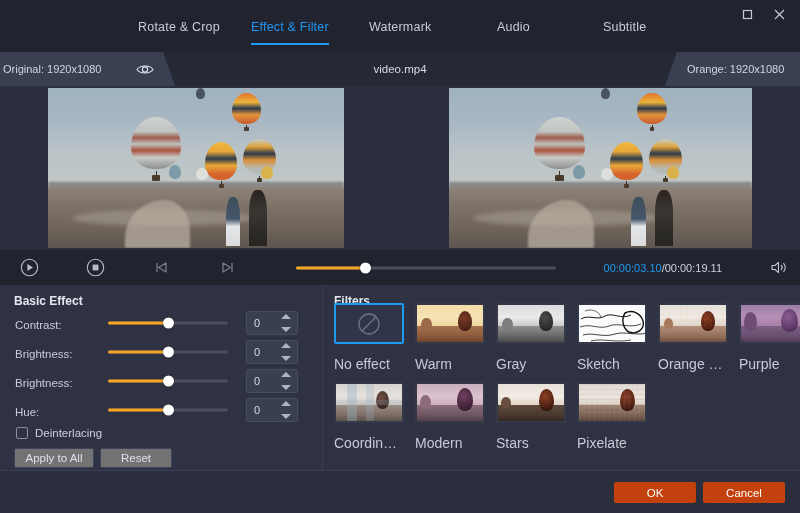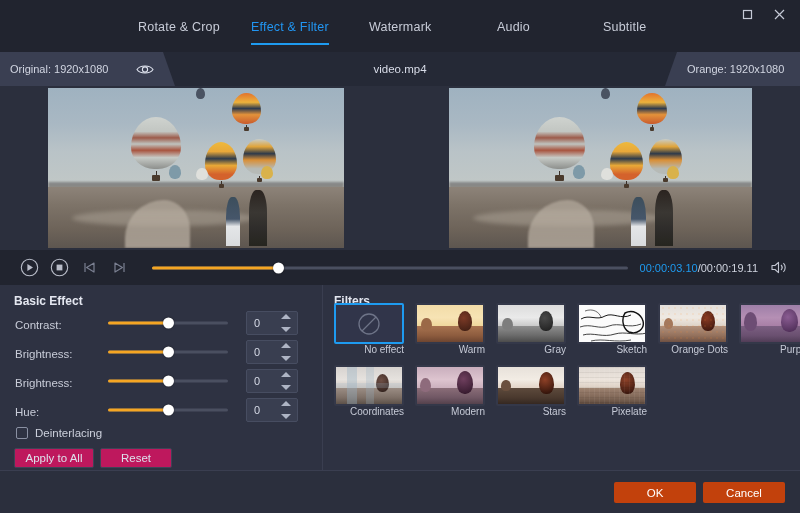--- a/index.html
+++ b/index.html
@@ -51,21 +51,21 @@
     position: absolute; left: 0; top: 52px; width: 800px; height: 34px;
     background: #252936;
   }
   .ptag {
     position: absolute; top: 0; height: 34px;
     background: #3a3f52;
     display: flex; align-items: center;
     font-size: 11px; color: #d2d6e2;
   }
   .ptag.left {
-    left: 0; width: 175px; padding-left: 10px;
+    left: 0; width: 175px; padding-left: 3px;
     clip-path: polygon(0 0, 163px 0, 175px 34px, 0 34px);
   }
   .ptag.right {
     right: 0; width: 135px; padding-left: 22px;
     clip-path: polygon(12px 0, 135px 0, 135px 34px, 0 34px);
   }
   .eye-btn {
     position: absolute; left: 134px; top: 6px; width: 22px; height: 22px;
     display: flex; align-items: center; justify-content: center; cursor: pointer;
     color: #dfe3ee;
@@ -123,21 +123,21 @@
   }
   .balloon .bskt::before {
     content:""; position:absolute; left:45%; top:-55%; width:10%; height:60%;
     background:#3b3029;
   }
 
   
   .timeline {
     position: absolute; left: 0; top: 250px; width: 800px; height: 35px;
     background: #21242f;
-    display: flex; align-items: center;
+    display: flex; align-items: center; gap: 36px;
   }
   .pbtn {
     width: 22px; height: 22px; margin-left: 8px;
     display: flex; align-items: center; justify-content: center;
     color: #b9bdc9; cursor: pointer;
   }
   .pbtn.first { margin-left: 18px; }
   .pbtn.flat { color: #7b8092; }
   .seek {
     position: relative; margin-left: 22px; height: 16px;
@@ -216,40 +216,40 @@
   .chk {
     position:absolute; display:flex; align-items:center; gap:7px; cursor:pointer;
   }
   .chk .box {
     width:12px; height:12px; border:1px solid #8a90a2; border-radius:2px; background:transparent;
   }
   .chk .lbl { font-size:11.5px; color:#ccd0dc; }
 
   .btn {
     position:absolute; height:20px;
-    background:#be185d; border:1px solid #3f4457; border-radius:2px;
+    background:#737373; border:1px solid #3f4457; border-radius:2px;
     color:#dde1ec; font-size:11.5px; cursor:pointer;
     display:flex; align-items:center; justify-content:center;
   }
 
   
   .filters-grid {
     position:absolute; left:334px; top:303px;
     display:grid;
     grid-template-columns: repeat(6, 70px);
     grid-gap: 10px 11px;
   }
   .fcell { width:70px; cursor:pointer; }
   .fthumb {
     width:70px; height:41px; border-radius:2px; overflow:hidden; position:relative;
     border:2px solid transparent; background:#343849;
   }
   .fcell.sel .fthumb { border-color:#1e9bf0; }
   .fcaption {
-    margin-top:0; text-align:right; font-size:10px; color:#c6cad6;
+    margin-top:12px; text-align:left; font-size:14px; color:#c6cad6;
     white-space:nowrap; overflow:hidden; text-overflow:ellipsis;
   }
   .noeff {
     width:100%;height:100%;display:flex;align-items:center;justify-content:center;
     background:#31354a;
   }
   .thumbimg { position:absolute; inset:0; }
   .ti-sky { position:absolute; left:0; top:0; width:100%; height:58%; }
   .ti-gnd { position:absolute; left:0; bottom:0; width:100%; height:44%; }
   .ti-blb { position:absolute; border-radius:50% 50% 46% 46%/58% 58% 42% 42%; }

